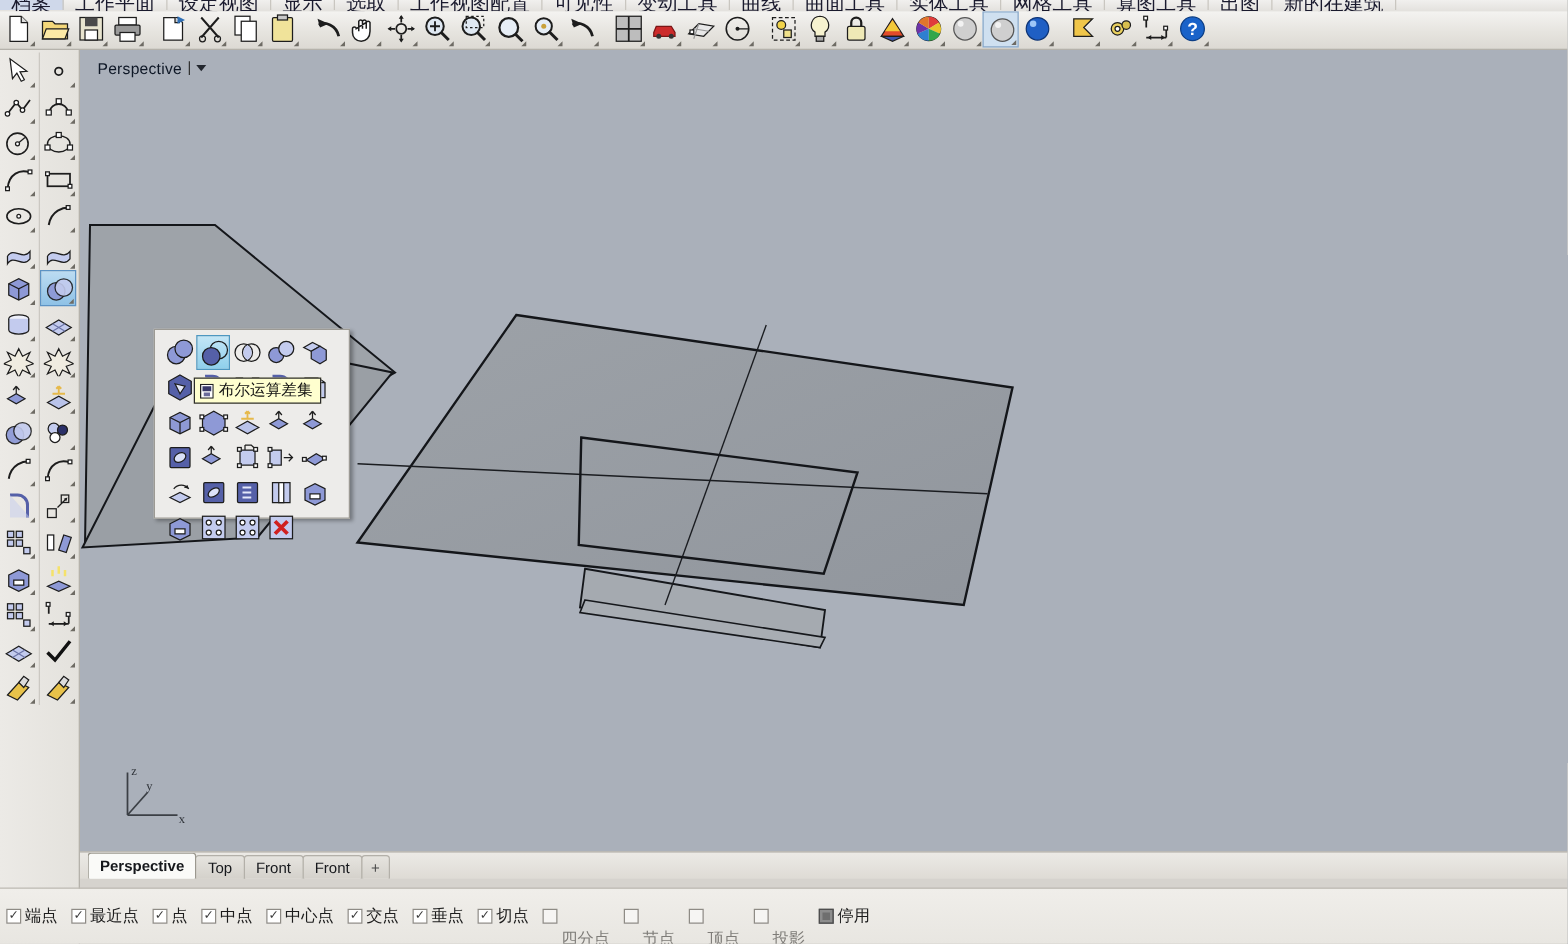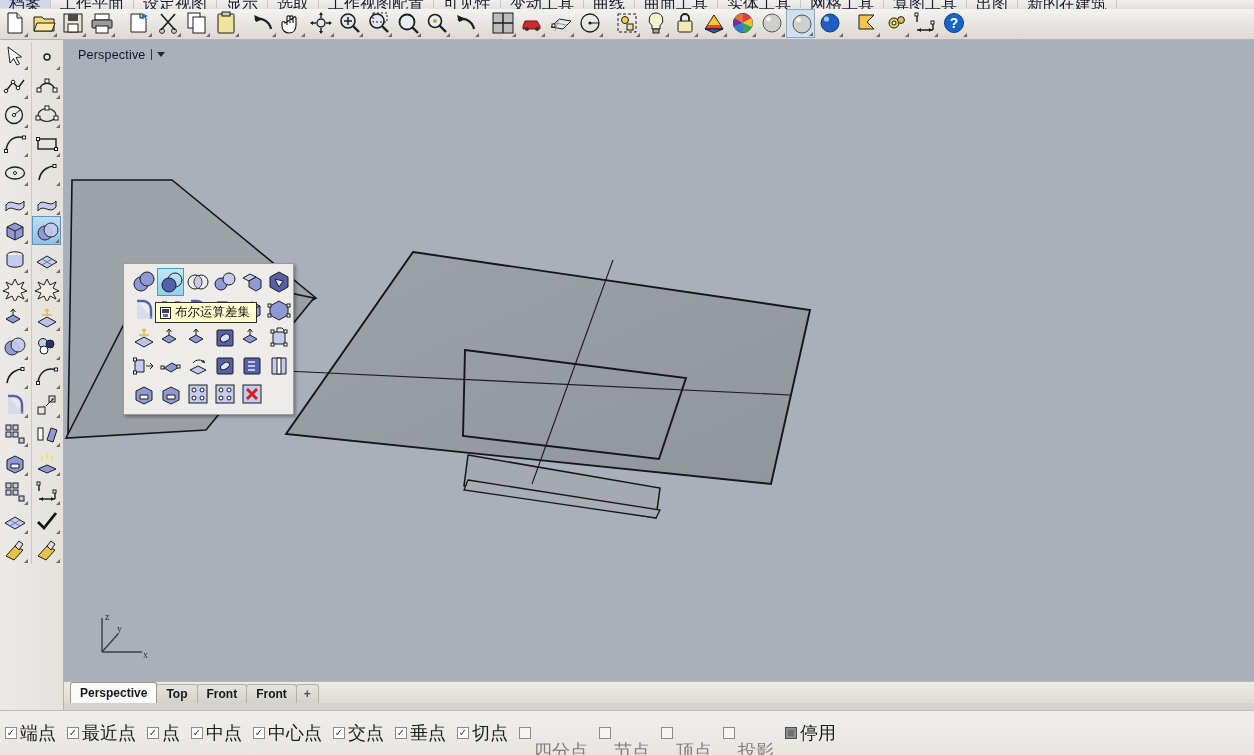--- a/index.html
+++ b/index.html
@@ -68,21 +68,21 @@
   .vp-title .cap{ letter-spacing:.2px; }
   .vp-caret{ width:0;height:0;border-left:4px solid transparent;
              border-right:4px solid transparent;border-top:5px solid #22262e; }
   .vp-bar{ width:1px; height:11px; background:#333; }
   .scene{ position:absolute; left:0; top:0; width:1190px; height:641px; }
 
   .axis-wrap{ position:absolute; left:28px; bottom:-12px; }
 
   
   .flyout{
-    position:absolute; left:59px; top:223px; width:171px; height:152px;
+    position:absolute; left:59px; top:223px; width:157px; height:152px;
     background:#edecea; border:1px solid #9c9a94;
     box-shadow:2px 2px 3px rgba(0,0,0,.32);
     padding:4px 0 0 6px;
   }
   .fbtn{
     float:left; width:27px; height:28px; position:relative;
   }
   .fbtn .sv{ position:absolute; left:2px; top:2px; }
   .fbtn.sel{
     background:linear-gradient(180deg,#c4e6f6,#8fd0ec);
@@ -101,21 +101,21 @@
   .vtabs{
     position:absolute; left:64px; top:681px; width:1190px; height:22px;
     background:linear-gradient(180deg,#eceae6,#dedbd5);
     border-top:1px solid #b7b4ad;
     display:flex; align-items:flex-end; padding-left:6px; gap:0;
   }
   .vtab{
     font-size:12px; color:#16181c; height:19px; line-height:18px;
     padding:0 9px; border:1px solid #b3b0a9; border-bottom:none;
     background:linear-gradient(180deg,#e6e4df,#d4d1cb);
-    border-radius:3px 3px 0 0; margin-right:-1px;font-weight:bold;
+    border-radius:3px 3px 0 0; margin-right:-1px;
   }
   .vtab.active{
     background:#fafaf8; height:21px; line-height:20px; font-weight:600;
     border-color:#9b988f; position:relative; z-index:2;
   }
   .vtab.plus{ padding:0 7px; color:#4a4a4a; }
 
   
   .osnap{
     position:absolute; left:0; top:710px; width:1254px; height:45px;
@@ -125,21 +125,21 @@
   }
   .osi{ display:flex; align-items:center; gap:3px; margin-right:11px; }
   .obox{
     width:12px; height:12px; border:1px solid #8e8b85; background:#fff;
     display:flex; align-items:center; justify-content:center;
     font-size:10px; color:#3b3b3b; line-height:1;
   }
   .obox.off{ background:#f6f5f3; }
   .obox.dis{ background:#6f6f6f; border-color:#4e4e4e;
              box-shadow:inset 0 0 0 2px #8d8d8d; }
-  .olab{ font-size:18px; color:#1c1c1c; }
+  .olab{ font-size:13px; color:#1c1c1c; }
   .olab.dim{ color:#7e7c78;margin-top:36px; }
 </style>
 </head>
 <body>
 
 <div id="app">
 
   <div class="menubar" id="menubar"><span class="mi first">档案</span><span class="mi">工作平面</span><span class="mi">设定视图</span><span class="mi">显示</span><span class="mi">选取</span><span class="mi">工作视图配置</span><span class="mi">可见性</span><span class="mi">变动工具</span><span class="mi">曲线</span><span class="mi">曲面工具</span><span class="mi">实体工具</span><span class="mi">网格工具</span><span class="mi">算图工具</span><span class="mi">出图</span><span class="mi">新的在建筑</span></div>
 
   <div class="toolbar" id="toolbar"><span class="tbtn" title="新建"><svg class="sv" width="24" height="24" viewBox="0 0 24 24">

